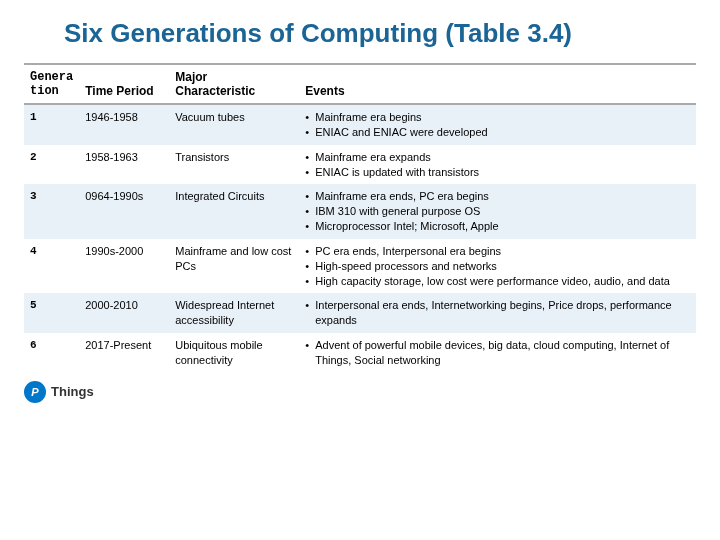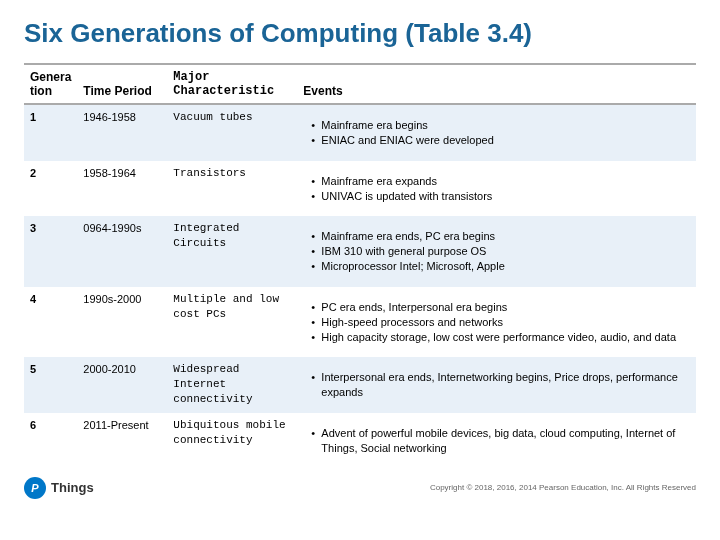--- a/index.html
+++ b/index.html
@@ -9,20 +9,21 @@
       width: 720px;
       height: 540px;
       overflow: hidden;
       padding: 18px 24px 12px 24px;
     }
     h1 {
       color: #1a6496;
       font-size: 26px;
       font-weight: bold;
       margin-bottom: 14px;
+      margin-left: 40px;
     }
     table {
       width: 100%;
       border-collapse: collapse;
       font-size: 11.5px;
     }
     thead tr {
       border-bottom: 2px solid #aaa;
       border-top: 2px solid #aaa;
     }
@@ -38,25 +39,25 @@
     }
     tbody tr:nth-child(even) {
       background: #fff;
     }
     tbody td {
       padding: 5px 6px;
       vertical-align: top;
       font-size: 11px;
       line-height: 1.35;
     }
-    .col-gen { width: 52px; font-weight: bold; }
+    .col-gen { width: 52px; font-weight: bold; font-family: Liberation Mono, monospace; }
     .col-time { width: 90px; margin-left: 20px; }
-    .col-major { width: 130px; font-family: Liberation Mono, monospace; }
+    .col-major { width: 130px; }
     .col-events { width: auto; }
-    .events-list { list-style: none; padding: 0; margin: 8px; }
+    .events-list { list-style: none; padding: 0; margin: 0; }
     .events-list li { padding-left: 10px; position: relative; }
     .events-list li::before { content: "•"; position: absolute; left: 0; }
     .footer {
       display: flex;
       justify-content: space-between;
       align-items: center;
       margin-top: 8px;
       font-size: 8px;
       color: #666;
     }
@@ -103,75 +104,74 @@
         <td class="col-major">Vacuum tubes</td>
         <td class="col-events">
           <ul class="events-list">
             <li>Mainframe era begins</li>
             <li>ENIAC and ENIAC were developed</li>
           </ul>
         </td>
       </tr>
       <tr>
         <td class="col-gen">2</td>
-        <td class="col-time">1958-1964</td>
+        <td class="col-time">1958-1963</td>
         <td class="col-major">Transistors</td>
         <td class="col-events">
           <ul class="events-list">
             <li>Mainframe era expands</li>
-            <li>UNIVAC is updated with transistors</li>
+            <li>ENIAC is updated with transistors</li>
           </ul>
         </td>
       </tr>
       <tr>
         <td class="col-gen">3</td>
         <td class="col-time">0964-1990s</td>
         <td class="col-major">Integrated Circuits</td>
         <td class="col-events">
           <ul class="events-list">
             <li>Mainframe era ends, PC era begins</li>
             <li>IBM 310 with general purpose OS</li>
             <li>Microprocessor Intel; Microsoft, Apple</li>
           </ul>
         </td>
       </tr>
       <tr>
         <td class="col-gen">4</td>
         <td class="col-time">1990s-2000</td>
-        <td class="col-major">Multiple and low cost PCs</td>
+        <td class="col-major">Mainframe and low cost PCs</td>
         <td class="col-events">
           <ul class="events-list">
             <li>PC era ends, Interpersonal era begins</li>
             <li>High-speed processors and networks</li>
             <li>High capacity storage, low cost were performance video, audio, and data</li>
           </ul>
         </td>
       </tr>
       <tr>
         <td class="col-gen">5</td>
         <td class="col-time">2000-2010</td>
-        <td class="col-major">Widespread Internet connectivity</td>
+        <td class="col-major">Widespread Internet accessibility</td>
         <td class="col-events">
           <ul class="events-list">
             <li>Interpersonal era ends, Internetworking begins, Price drops, performance expands</li>
           </ul>
         </td>
       </tr>
       <tr>
         <td class="col-gen">6</td>
-        <td class="col-time">2011-Present</td>
+        <td class="col-time">2017-Present</td>
         <td class="col-major">Ubiquitous mobile connectivity</td>
         <td class="col-events">
           <ul class="events-list">
             <li>Advent of powerful mobile devices, big data, cloud computing, Internet of Things, Social networking</li>
           </ul>
         </td>
       </tr>
     </tbody>
 </table>
 
 <div class="footer">
   <div class="pearson-logo">
     <div class="pearson-circle">P</div>
     <span>Things</span>
   </div>
-  <span>Copyright © 2018, 2016, 2014 Pearson Education, Inc. All Rights Reserved</span>
 </div>
 
 </body></html>

